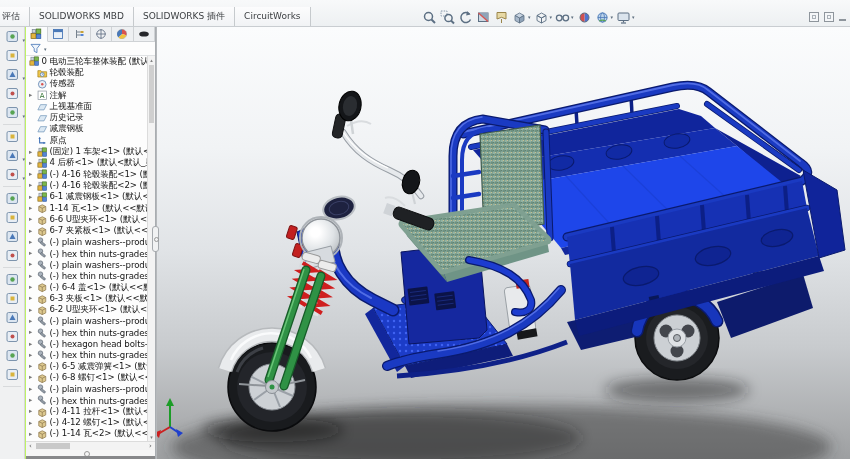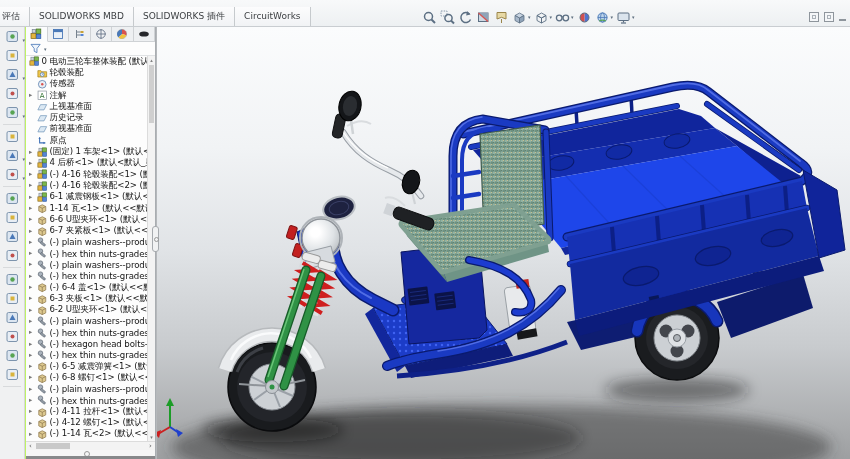--- a/index.html
+++ b/index.html
@@ -670,21 +670,21 @@
           </span>
           <span class="tlbl">历史记录</span>
         </div>
         <div class="trow">
           <span class="arr"></span>
           <span class="tico">
             <svg viewBox="0 0 12 12">
               <polygon points="1,9 4,3 11,3 8,9" fill="#cfe0ef" fill-opacity=".75" stroke="#6f93b8" stroke-width=".8"></polygon>
             </svg>
           </span>
-          <span class="tlbl">前视基准面</span>
+          <span class="tlbl">减震钢板</span>
         </div>
         <div class="trow">
           <span class="arr"></span>
           <span class="tico">
             <svg viewBox="0 0 12 12">
               <path d="M3,2.5 v6.5 h6.5" fill="none" stroke="#3c6fb5" stroke-width="1.2"></path>
               <path d="M3,2.5 l-1.4,2.2 h2.8 z M9.5,9 l-2.2,-1.4 v2.8 z" fill="#3c6fb5"></path>
             </svg>
           </span>
           <span class="tlbl">原点</span>

